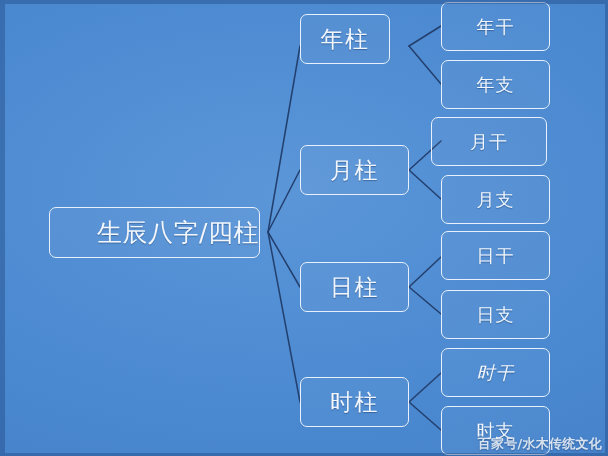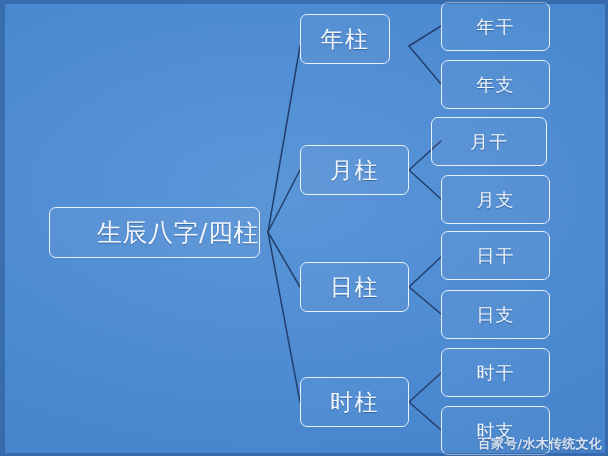--- a/index.html
+++ b/index.html
@@ -152,21 +152,21 @@
   </div>
 
   <div class="node node-leaf" style="left:441px; top:222px; width:109px; height:49px;margin-top:9px;">
     <span>日干</span>
   </div>
 
   <div class="node node-leaf" style="left:441px; top:290px; width:109px; height:49px;">
     <span>日支</span>
   </div>
 
-  <div class="node node-leaf" style="left:441px; top:348px; width:109px; height:49px;">
+  <div class="node node-leaf" style="left:441px; top:348px; width:109px; height:49px;font-style:italic;">
     <span>时干</span>
   </div>
 
   <div class="node node-leaf" style="left:441px; top:406px; width:109px; height:49px;">
     <span>时支</span>
   </div>
 
   <div id="watermark">百家号/水木传统文化</div>
 
   <div id="slide-frame"></div>

